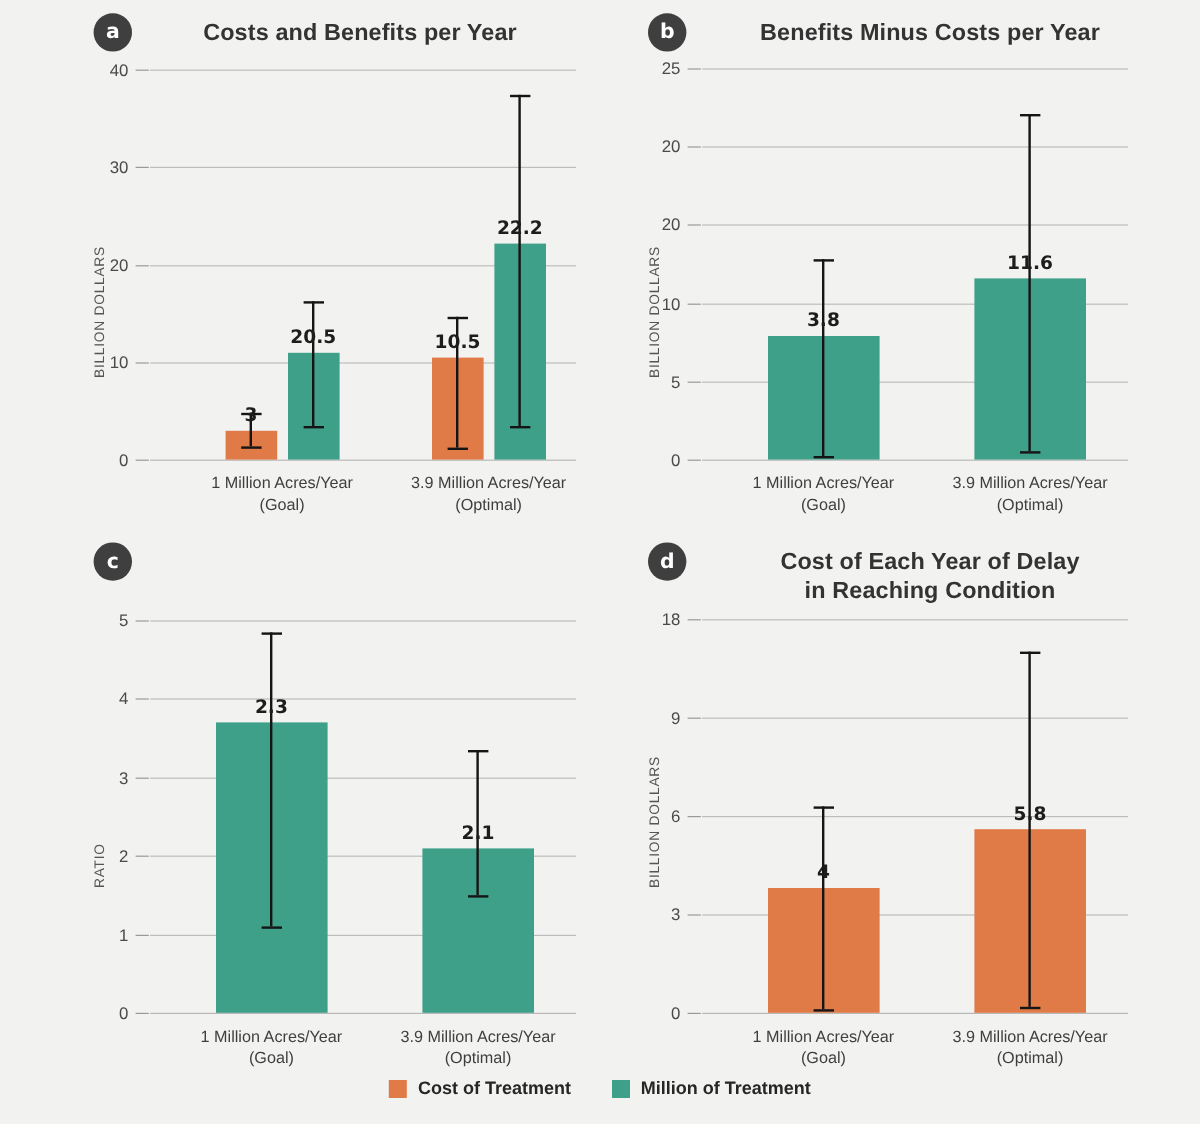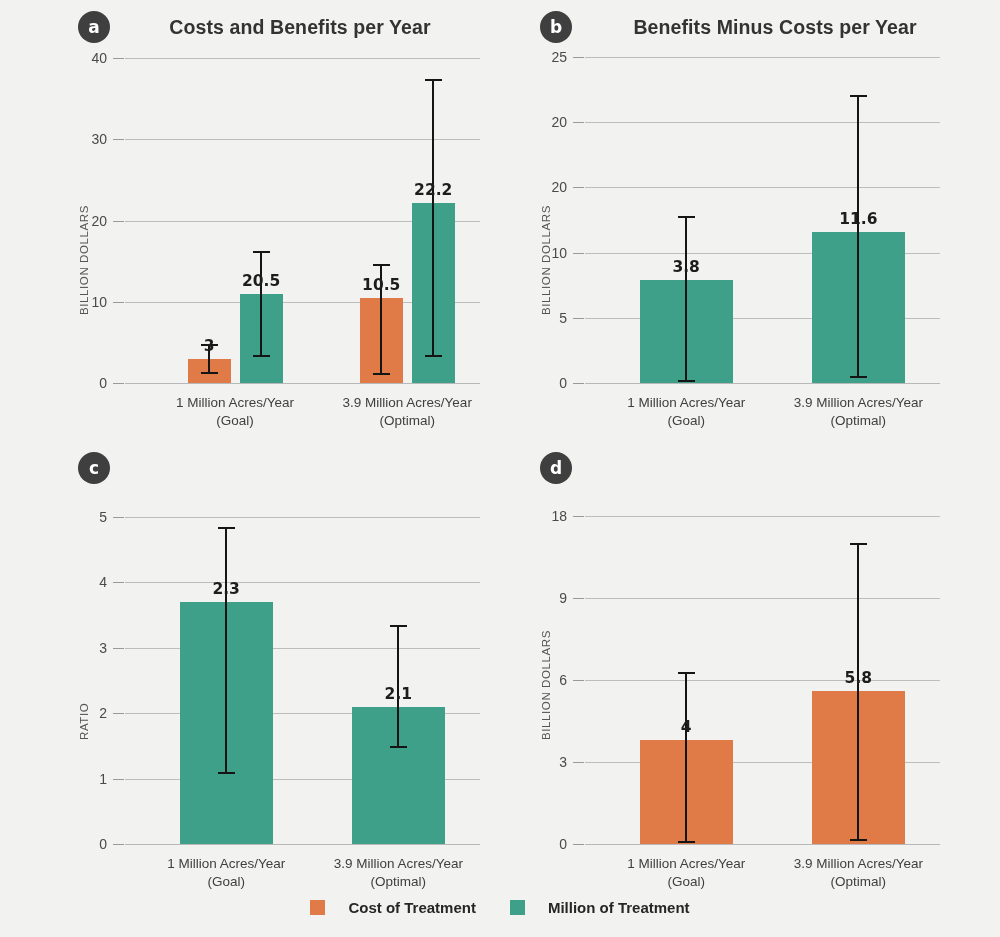--- a/index.html
+++ b/index.html
@@ -85,21 +85,21 @@
 
   
   .legend{
     position:absolute;
     left:0;right:0;
     display:flex;
     justify-content:center;
     align-items:center;
     gap:34px;
   }
-  .legitem{display:flex;align-items:center;gap:23px;}
+  .legitem{display:flex;align-items:center;gap:9px;}
   .swatch{width:15px;height:15px;display:block;}
   .legtext{font-size:15px;font-weight:700;color:#262626;}
 </style>
 </head>
 <body>
 
 <div class="figure">
 
   <div class="panel" style="left:0;top:0;width:500px;height:440px;">
     <div class="badge" style="left:78px;top:11px;">a</div>
@@ -234,20 +234,24 @@
         <div class="vallabel" style="left: 273.35px; top: 167.66px;">2.1</div>
         <div class="xlabel" style="left: 273.35px; top: 338px;">
           <div>3.9 Million Acres/Year</div>
           <div>(Optimal)</div>
         </div>
       </div>
   </div>
 
   <div class="panel" style="left:500px;top:440px;width:500px;height:460px;">
     <div class="badge" style="left:40px;top:12px;">d</div>
+    <div class="ptitle" style="left:95px;top:17px;width:360px;">
+      <span>Cost of Each Year of Delay</span><br>
+      <span>in Reaching Condition</span>
+    </div>
     <div class="ylabel" style="left:40px;top:300px;">BILLION DOLLARS</div>
     <div class="plot" style="left:85px;top:76px;width:355px;height:328px;">
         <div class="gridline zero" style="top: 328px; width: 355px;"></div>
         <div class="ytickdash" style="top: 328px; left: -12px;"></div>
         <div class="ytick" style="top: 328px; left: -62px; width: 44px;">0</div>
         <div class="gridline" style="top: 246px; width: 355px;"></div>
         <div class="ytickdash" style="top: 246px; left: -12px;"></div>
         <div class="ytick" style="top: 246px; left: -62px; width: 44px;">3</div>
         <div class="gridline" style="top: 164px; width: 355px;"></div>
         <div class="ytickdash" style="top: 164px; left: -12px;"></div>

